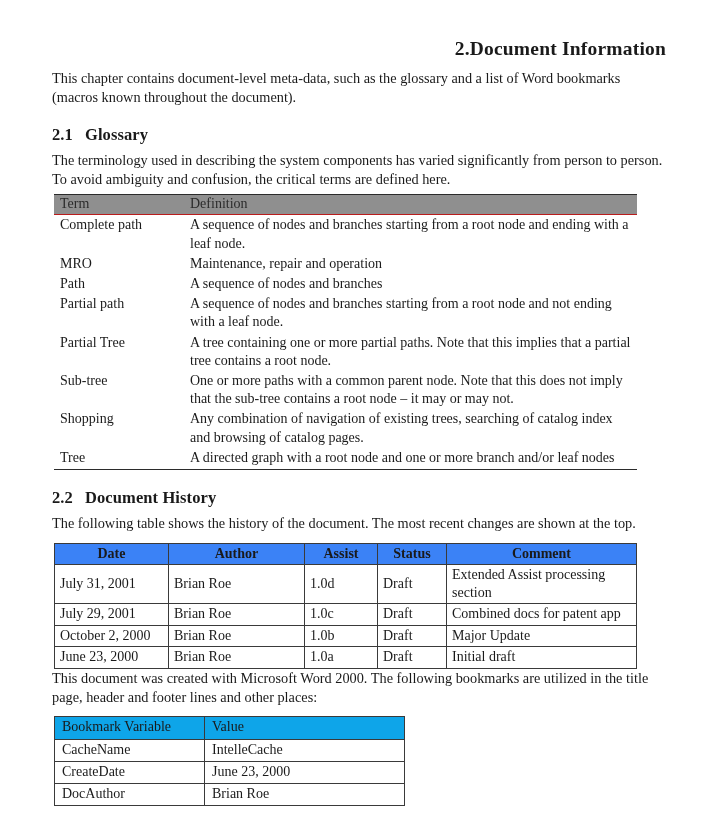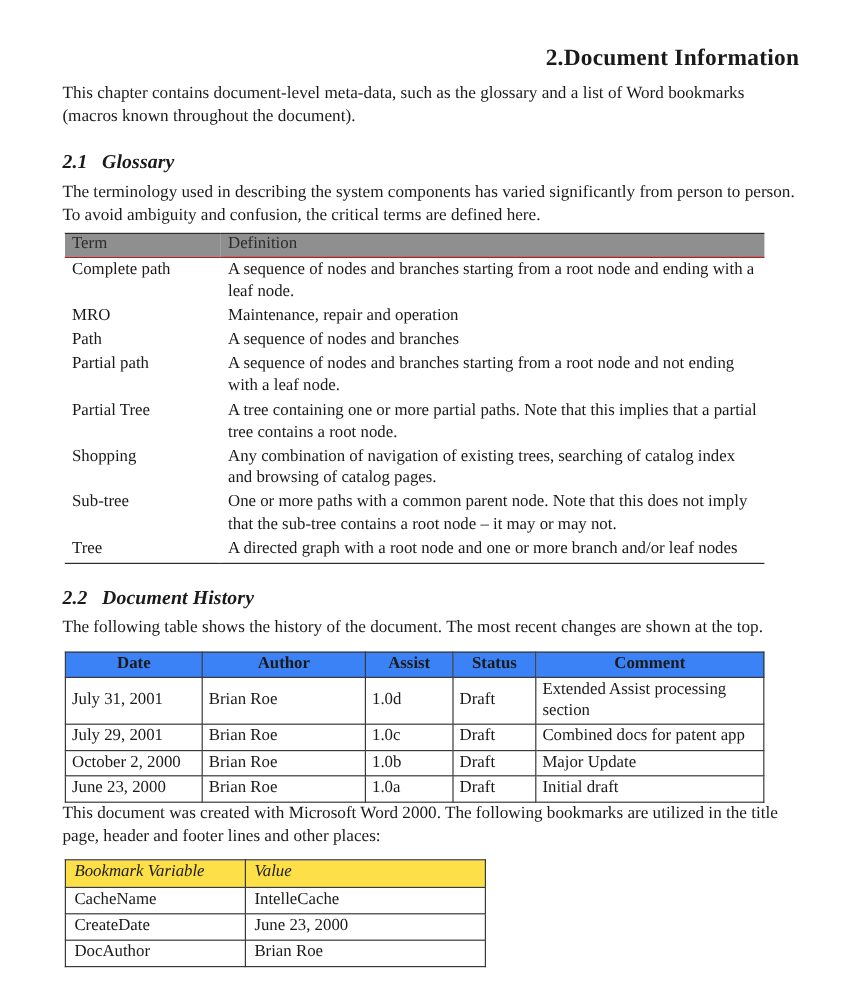--- a/index.html
+++ b/index.html
@@ -40,21 +40,20 @@
   h1.chapter .num {
     display: inline-block;
     width: 33px;
   }
   h2.section {
     font-family: "Liberation Serif", serif;
     font-size: 16.5px;
     font-weight: bold;
     margin: 18px 0 6px 0;
     letter-spacing: 0.1px;
-    font-style: italic;
   }
   h2.section .num {
     display: inline-block;
     width: 33px;
   }
   p.body {
     font-size: 14.3px;
     line-height: 1.32;
     margin: 0 0 6px 0;
     text-align: left;
@@ -126,22 +125,21 @@
   }
   .bookmarks th, .bookmarks td {
     border: 1px solid #3a3a3a;
     padding: 1px 5px 2px 7px;
     font-size: 14px;
     line-height: 1.3;
     text-align: left;
     font-weight: normal;
   }
   .bookmarks thead th {
-    background: #fde047;
-    font-style: italic;
+    background: #0ea5e9;
   }
   .bookmarks .c-var { width: 137px; }
 
   
   .glossary thead th.first { position: relative; }
 </style>
 </head>
 <body>
 
 <div class="page">
@@ -181,26 +179,26 @@
         </tr>
         <tr>
           <td class="c-term">Partial path</td>
           <td>A sequence of nodes and branches starting from a root node and not ending with a leaf node.</td>
         </tr>
         <tr>
           <td class="c-term">Partial Tree</td>
           <td>A tree containing one or more partial paths.  Note that this implies that a partial tree contains a root node.</td>
         </tr>
         <tr>
+          <td class="c-term">Sub-tree</td>
+          <td>One or more paths with a common parent node.  Note that this does not imply that the sub-tree contains a root node – it may or may not.</td>
+        </tr>
+        <tr>
           <td class="c-term">Shopping</td>
           <td>Any combination of navigation of existing trees, searching of catalog index and browsing of catalog pages.</td>
-        </tr>
-        <tr>
-          <td class="c-term">Sub-tree</td>
-          <td>One or more paths with a common parent node.  Note that this does not imply that the sub-tree contains a root node – it may or may not.</td>
         </tr>
         <tr>
           <td class="c-term">Tree</td>
           <td>A directed graph with a root node and one or more branch and/or leaf nodes</td>
         </tr>
       </tbody>
     </table>
 
     <h2 class="section">
       <span class="num">2.2</span><span>Document History</span>

